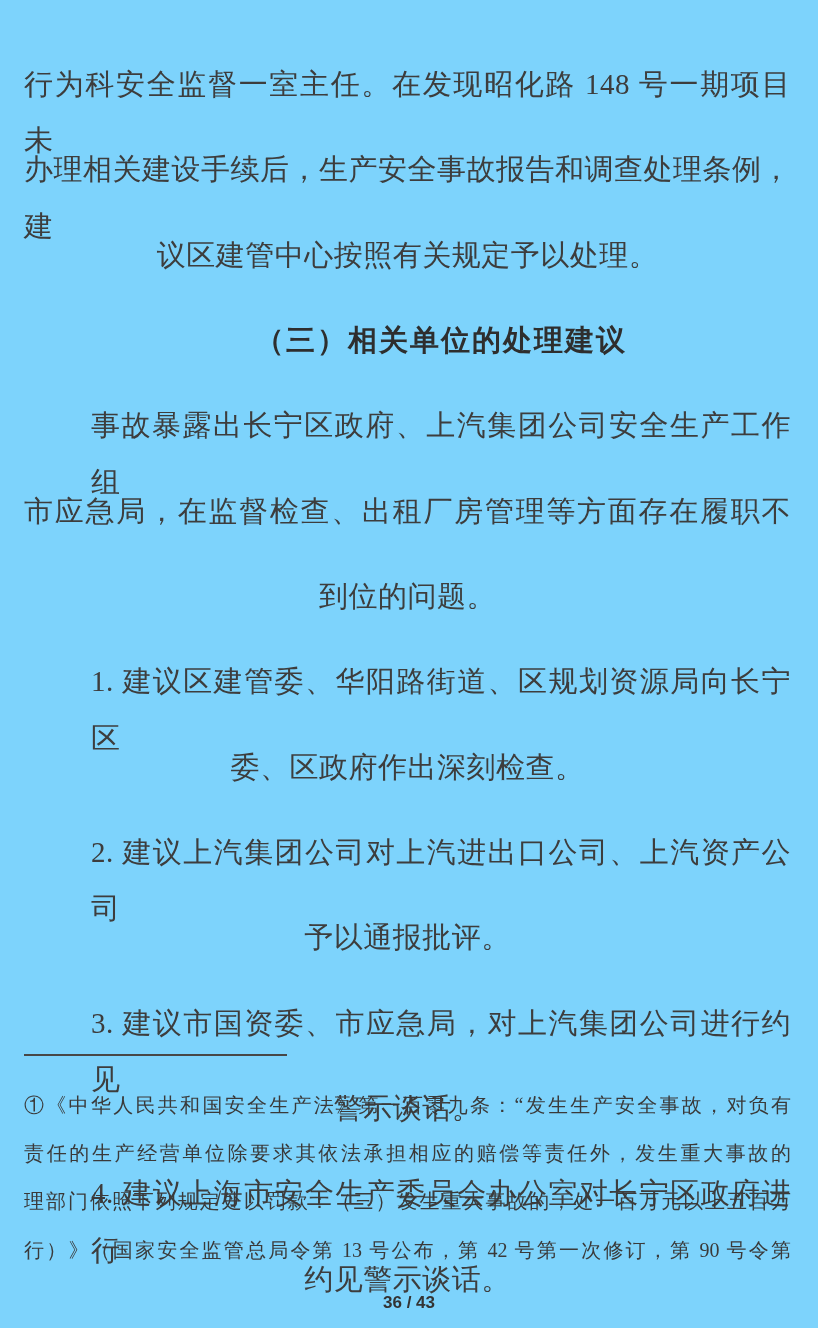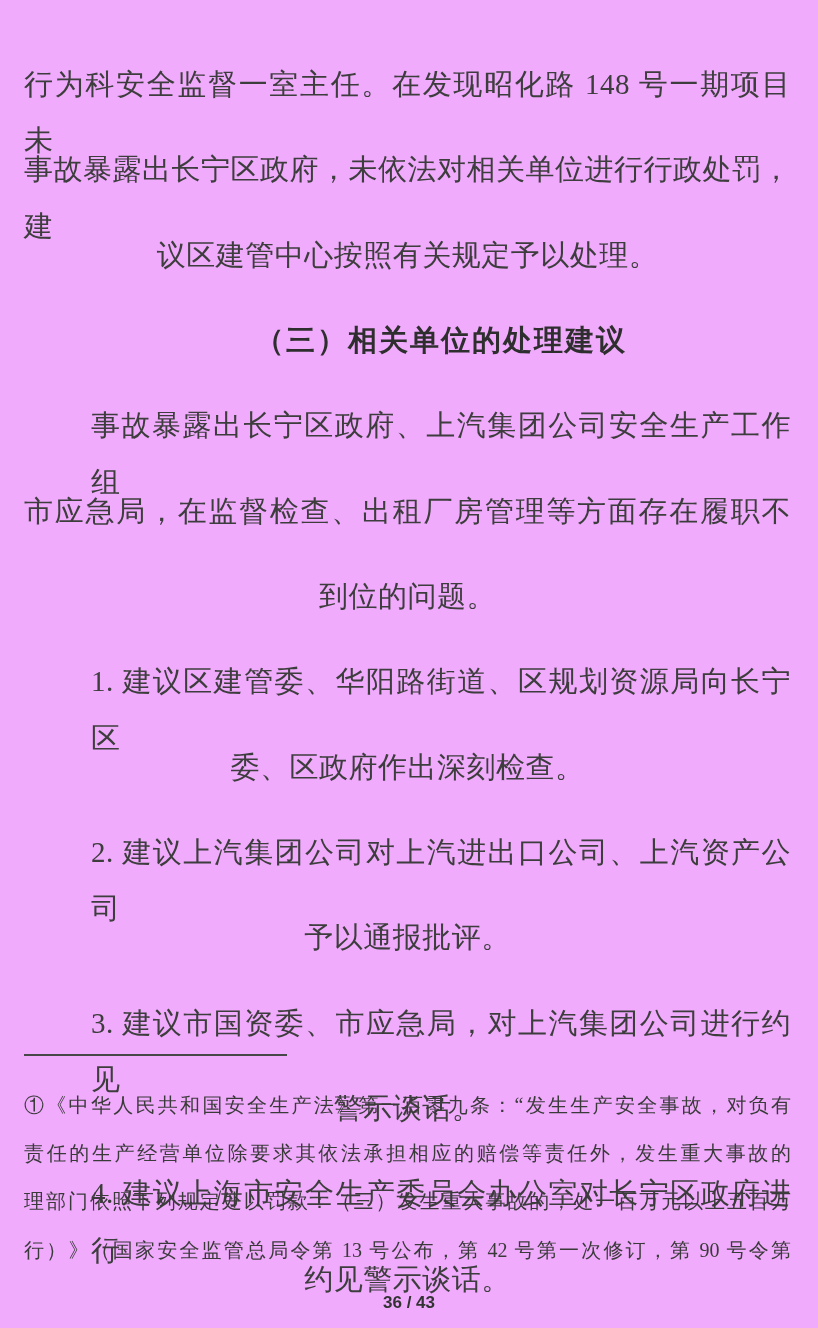--- a/index.html
+++ b/index.html
@@ -1,21 +1,21 @@
 <!DOCTYPE html>
 <html lang="zh"><head>
 <meta charset="utf-8">
 <style>
   html, body { margin: 0; padding: 0; }
   body { background: #e8e8e8; }
   .page {
     position: relative;
     width: 818px;
     height: 1328px;
-    background: #f0abfc;
+    background: #7dd3fc;
     font-family: "Liberation Serif", "DejaVu Serif", serif;
     overflow: hidden;
   }
   
   .body-block {
     position: absolute;
     top: 27px;
     left: 24px;
     width: 767px;
   }
@@ -73,21 +73,21 @@
     color: #333333;
   }
 </style>
 </head>
 <body>
 
 <div class="page">
 
   <div class="body-block">
     <p class="line j">行为科安全监督一室主任。在发现昭化路 148 号一期项目未</p>
-    <p class="line j">事故暴露出长宁区政府，未依法对相关单位进行行政处罚，建</p>
+    <p class="line j">办理相关建设手续后，生产安全事故报告和调查处理条例，建</p>
     <p class="line short">议区建管中心按照有关规定予以处理。</p>
     <p class="line short indent heading">（三）相关单位的处理建议</p>
     <p class="line j indent">事故暴露出长宁区政府、上汽集团公司安全生产工作组</p>
     <p class="line j">市应急局，在监督检查、出租厂房管理等方面存在履职不</p>
     <p class="line short">到位的问题。</p>
     <p class="line j indent">1. 建议区建管委、华阳路街道、区规划资源局向长宁区</p>
     <p class="line short">委、区政府作出深刻检查。</p>
     <p class="line j indent">2. 建议上汽集团公司对上汽进出口公司、上汽资产公司</p>
     <p class="line short">予以通报批评。</p>
     <p class="line j indent">3. 建议市国资委、市应急局，对上汽集团公司进行约见</p>

